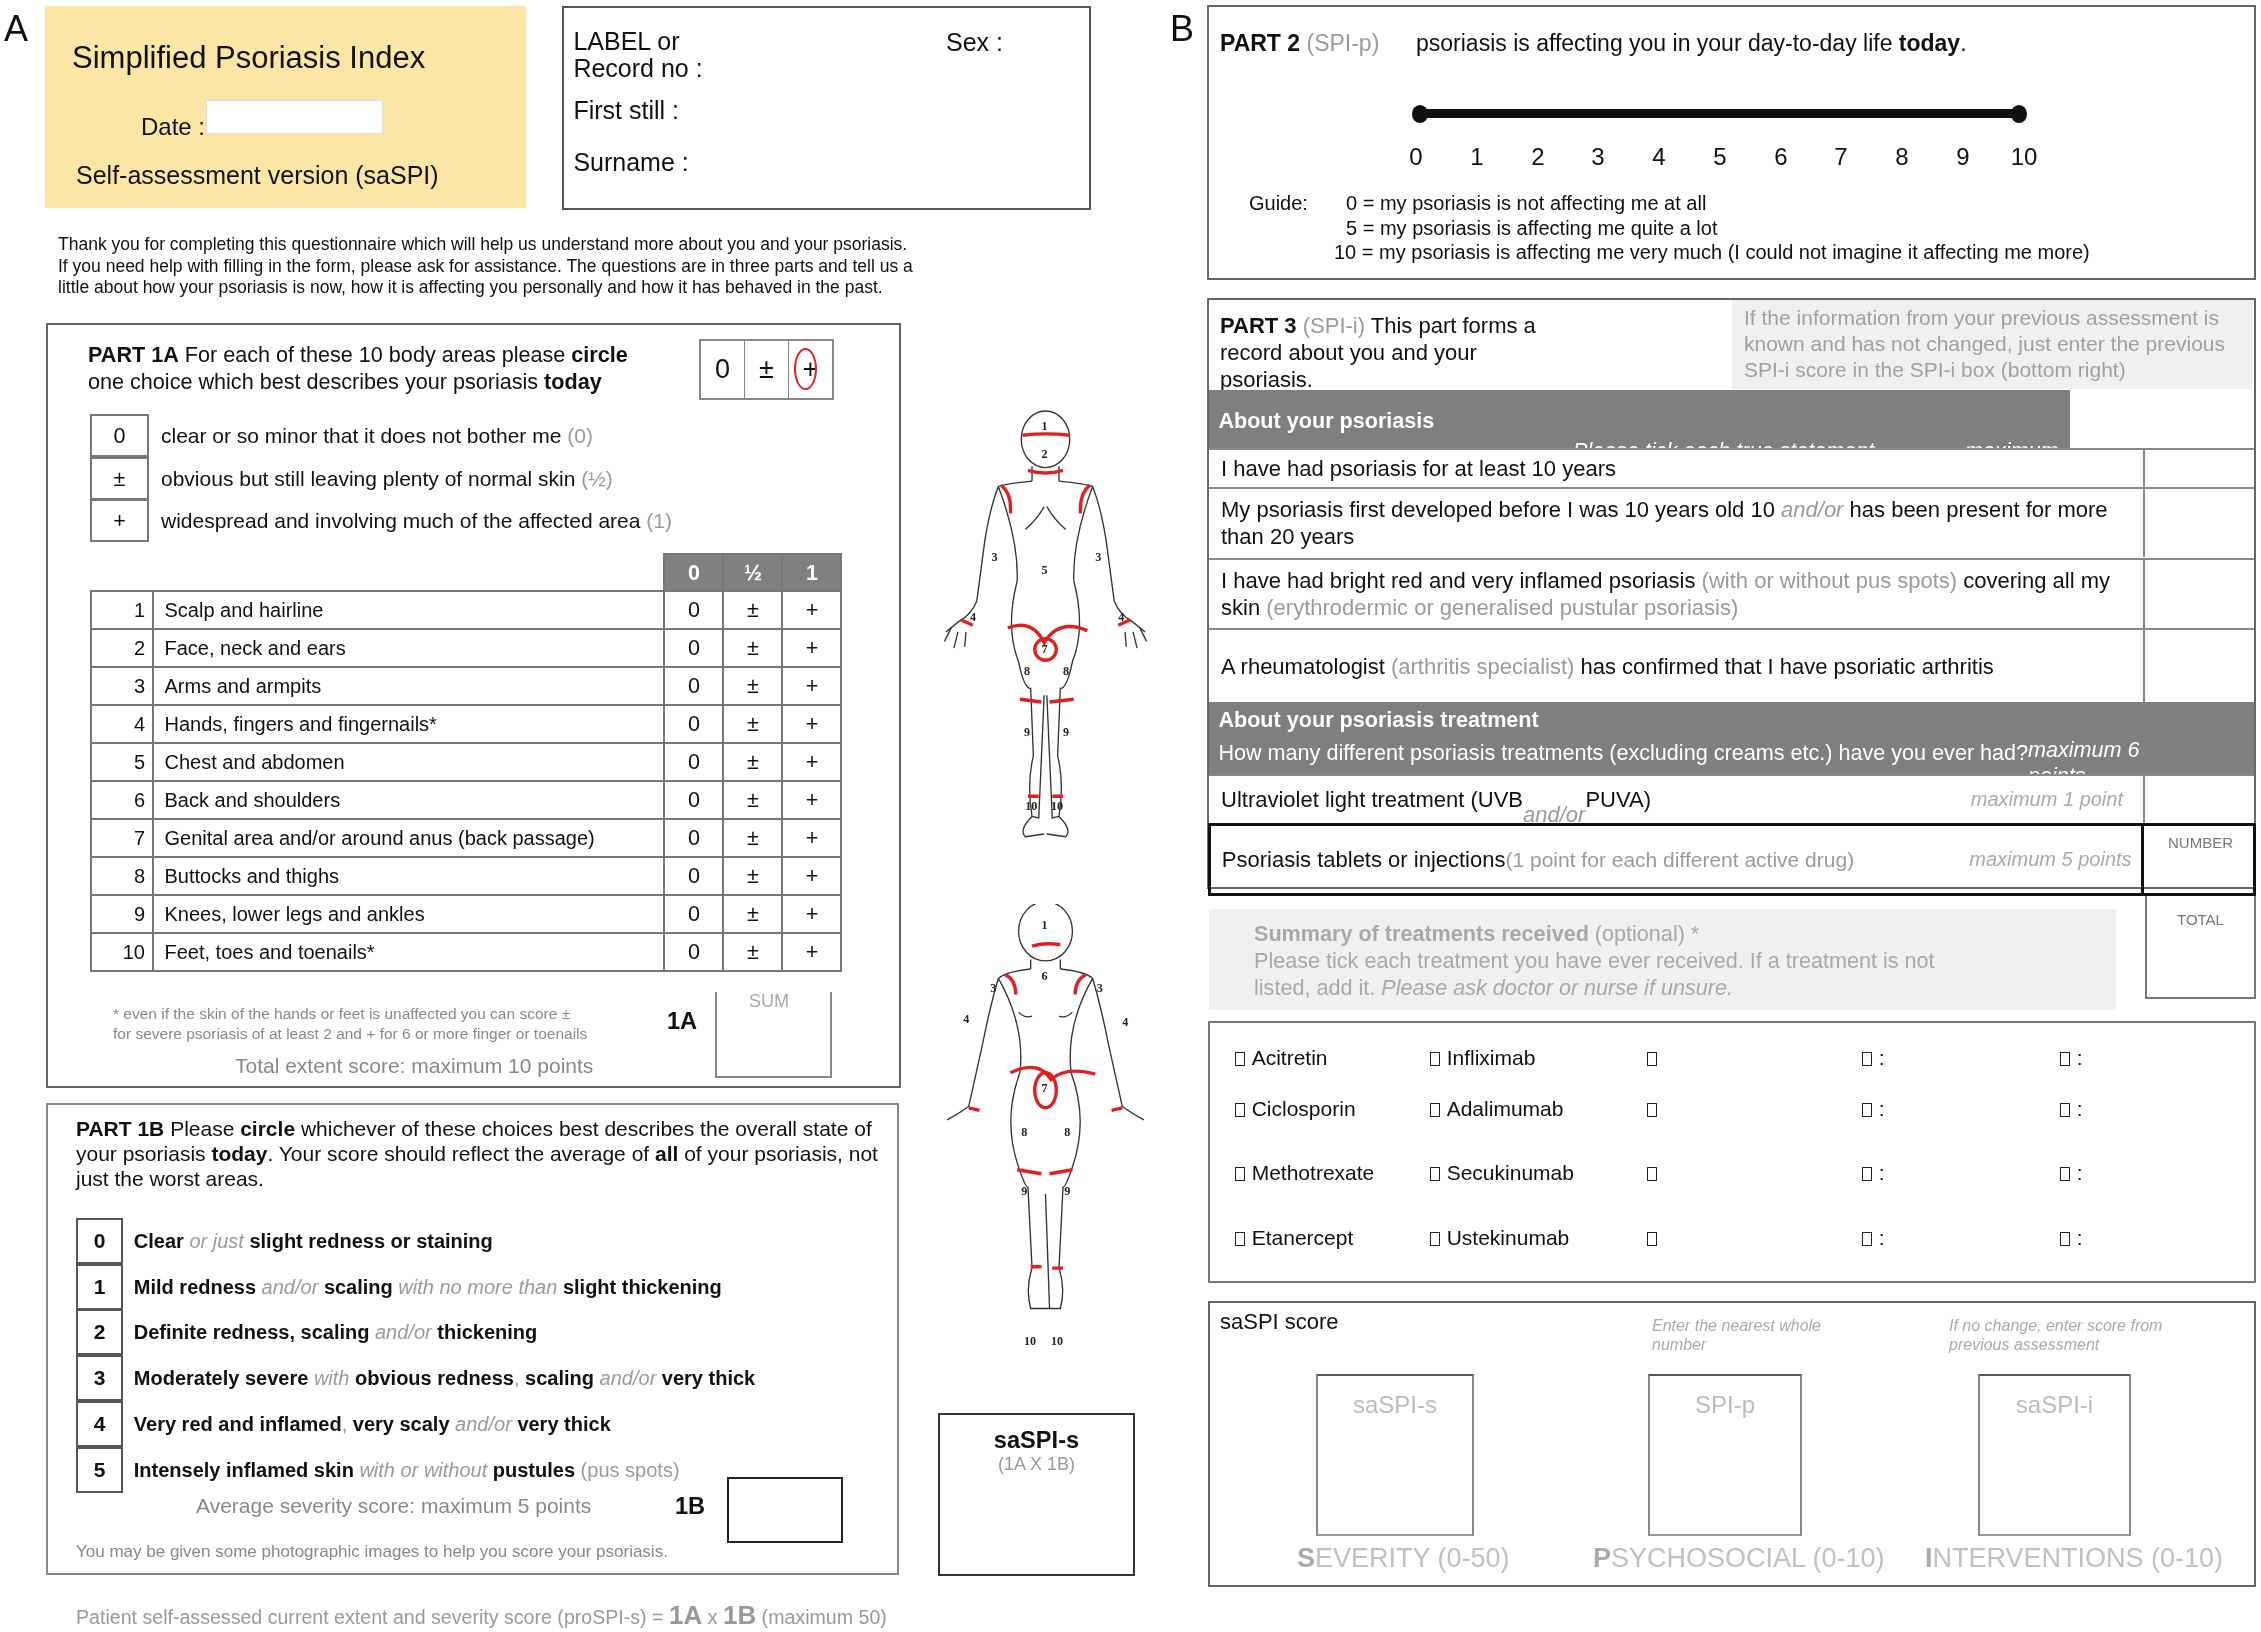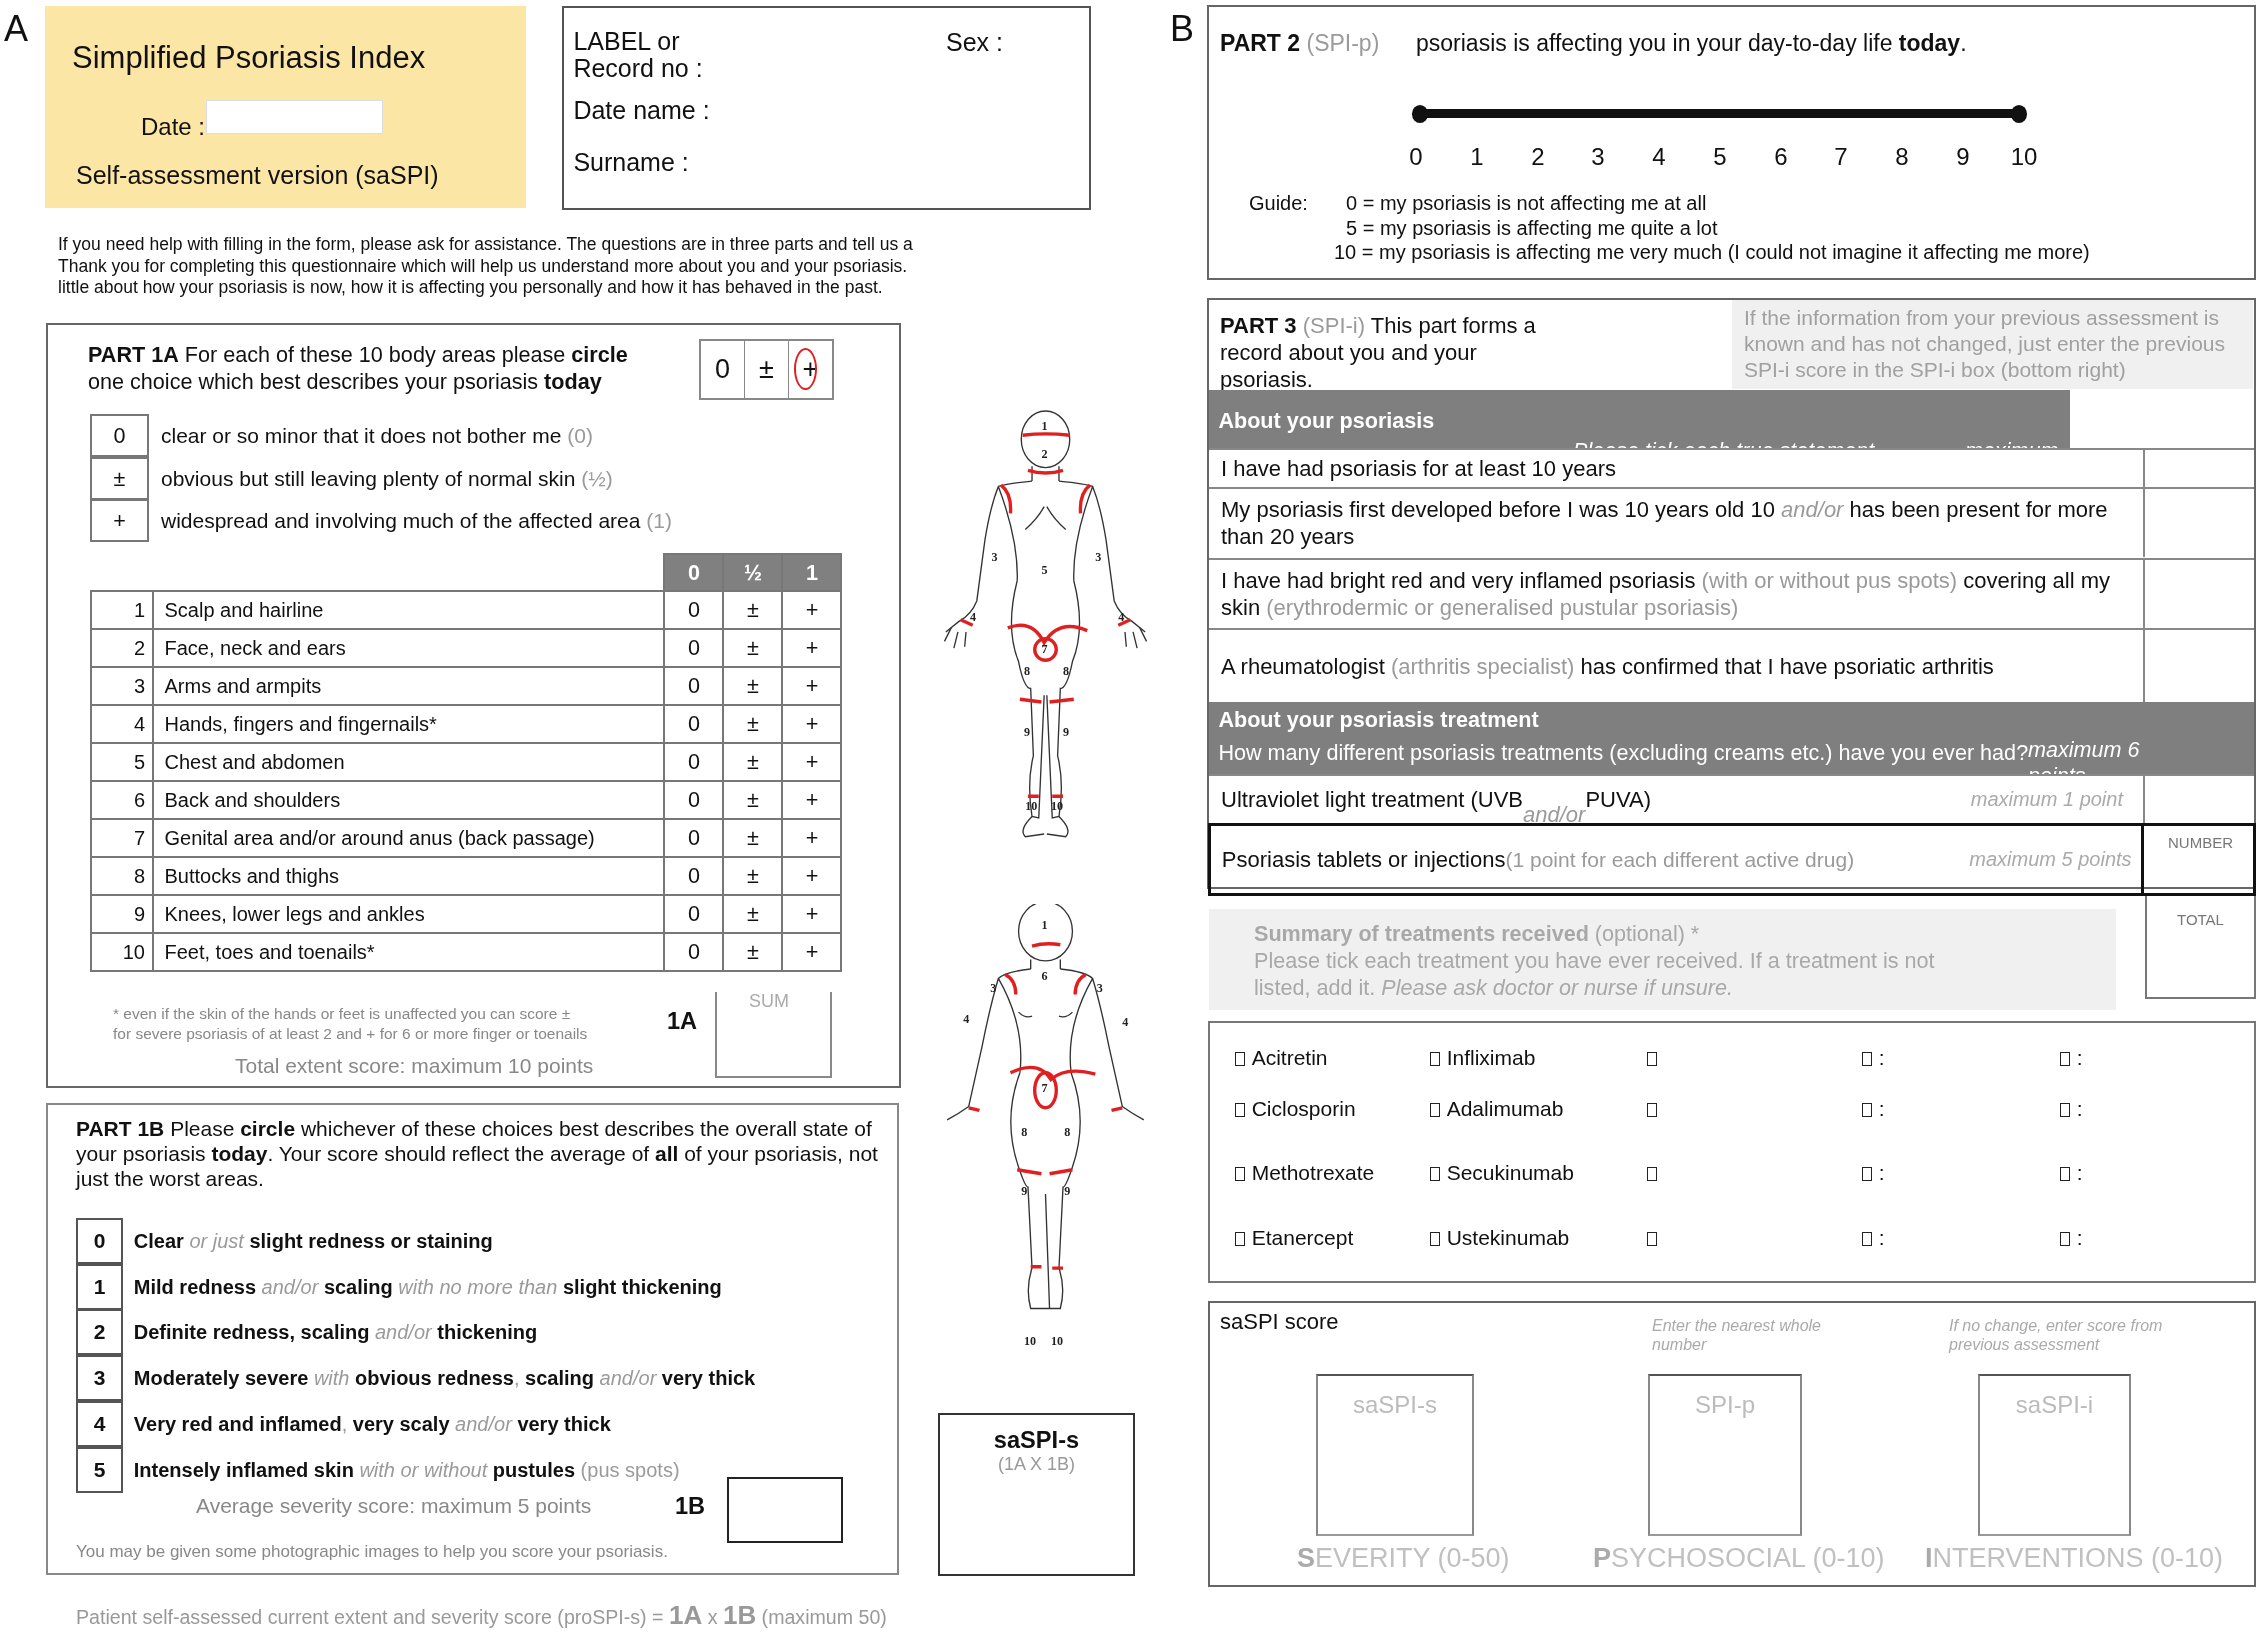--- a/index.html
+++ b/index.html
@@ -127,27 +127,27 @@
   <div class="t1">Simplified Psoriasis Index</div>
   <div class="date-lbl">Date :</div>
   <div class="date-input"></div>
   <div class="t2">Self-assessment version (saSPI)</div>
 </div>
 
 <div class="box label-box">
   <span style="left:9.4px;top:19px;">LABEL or</span>
   <span style="left:9.4px;top:46px;">Record no :</span>
   <span style="left:382px;top:20px;">Sex :</span>
-  <span style="left:9.4px;top:88px;">Date name :</span>
+  <span style="left:9.4px;top:88px;">First still :</span>
   <span style="left:9.4px;top:140px;">Surname :</span>
 </div>
 
 <div class="abs intro">
+  <div>Thank you for completing this questionnaire which will help us understand more about you and your psoriasis.</div>
   <div>If you need help with filling in the form, please ask for assistance. The questions are in three parts and tell us a</div>
-  <div>Thank you for completing this questionnaire which will help us understand more about you and your psoriasis.</div>
   <div>little about how your psoriasis is now, how it is affecting you personally and how it has behaved in the past.</div>
 </div>
 
 <div class="box p1a"></div>
 <div class="abs p1a-head">
   <div><span class="b">PART 1A</span><span> For each of these 10 body areas please </span><span class="b">circle</span></div>
   <div><span>one choice which best describes your psoriasis </span><span class="b">today</span></div>
 </div>
 <div class="abs choice-hdr">
   <div>0</div>

